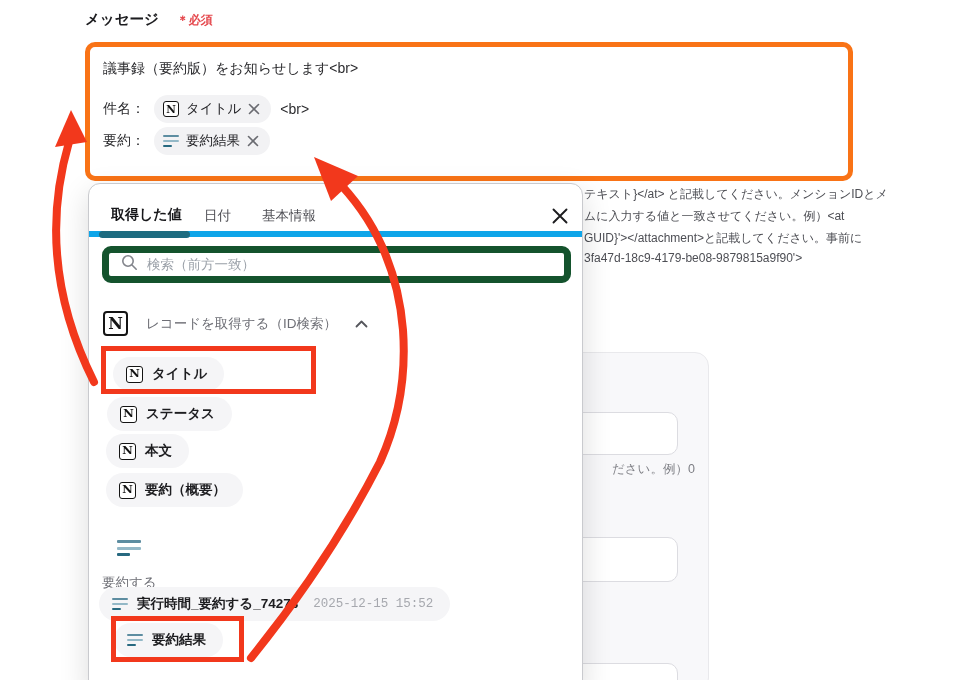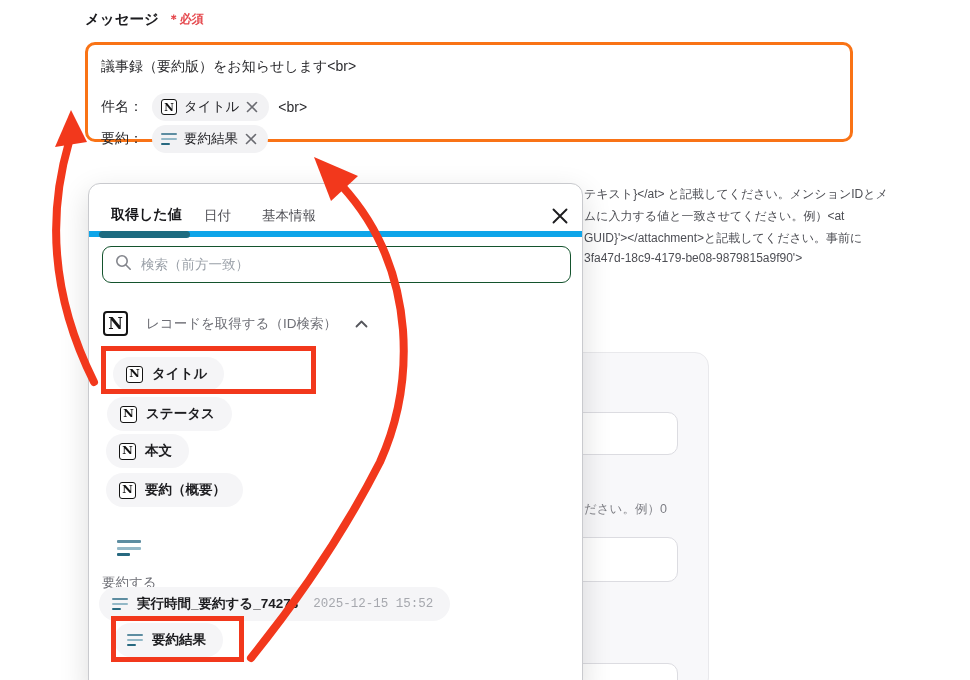--- a/index.html
+++ b/index.html
@@ -5,28 +5,28 @@
   * { margin:0; padding:0; box-sizing:border-box; }
   html,body { width:970px; height:680px; }
   body {
     position:relative; overflow:hidden; background:#ffffff;
     font-family:"Liberation Sans","DejaVu Sans",sans-serif;
     color:#222; -webkit-font-smoothing:antialiased;
   }
   .abs { position:absolute; }
 
   
-  .field-label-row { left:85px; top:10px; display:flex; align-items:center; gap:9px; z-index:2; }
+  .field-label-row { left:85px; top:10px; display:flex; align-items:flex-end; gap:18px; z-index:2; }
   .field-label { font-size:14.5px; font-weight:700; color:#1c1c1f; }
   .required-badge { font-size:12px; font-weight:700; color:#e5484d; }
 
   
   .message-editor {
-    left:85px; top:42px; width:768px; height:100px;
-    background:#fff; border:3px solid #f97316; border-radius:10px; z-index:2;
+    left:85px; top:42px; width:768px; height:139px;
+    background:#fff; border:5px solid #f97316; border-radius:10px; z-index:2;
   }
   .ed-line1 { position:absolute; left:13px; top:13px; font-size:14px; color:#2b2b2e; white-space:nowrap; }
   .ed-row { position:absolute; left:13px; height:28px; display:flex; align-items:center; gap:9px; white-space:nowrap; }
   .ed-row2 { top:48px;text-align:right; } .ed-row3 { top:80px; }
   .ed-prefix, .ed-suffix { font-size:14px; color:#2b2b2e; }
   .chip-sm {
     display:inline-flex; align-items:center; gap:7px; height:28px;
     background:#f2f2f4; border-radius:999px; padding:0 11px 0 9px;
     font-size:13.5px; color:#1f1f23;
   }
@@ -57,38 +57,38 @@
 
   
   .side-panel {
     left:505px; top:352px; width:204px; height:340px;
     background:#f8f8fa; border:1px solid #e9e9ec; border-radius:14px; z-index:1;
   }
   .panel-input {
     position:absolute; left:520px; width:158px;
     background:#fff; border:1px solid #dcdce1; border-radius:10px; z-index:1;
   }
-  .panel-caption { left:584px; top:461px; font-size:12.5px; color:#7d7e84; z-index:1; white-space:nowrap;margin-top:40px; }
+  .panel-caption { left:612px; top:461px; font-size:12.5px; color:#7d7e84; z-index:1; white-space:nowrap; }
 
   
   .popup {
     left:88px; top:183px; width:495px; height:510px;
     background:#fff; border:1px solid #c9cace; border-radius:12px;
     box-shadow:0 10px 30px rgba(0,0,0,.14); z-index:10;
   }
   .tabbar { position:absolute; left:0; top:8px; right:0; height:45px; border-bottom:6px solid #0ea5e9; }
   .tab { position:absolute; top:15px; font-size:13.5px; color:#4e4e54; cursor:default; white-space:nowrap; }
   .tab.active { top:14px; font-size:14px; font-weight:700; color:#17171a; }
   .tab-underline { position:absolute; left:10px; top:39px; width:91px; height:7px; border-radius:4px; }
   .popup-close { position:absolute; left:460px; top:13px; width:22px; height:22px;
     display:flex; align-items:center; justify-content:center; cursor:pointer; }
 
   .searchbox {
     position:absolute; left:13px; top:62px; width:469px; height:37px;
-    border:1px solid #14532d; border-radius:9px; background:#fff;
+    border:7px solid #14532d; border-radius:9px; background:#fff;
     display:flex; align-items:center; gap:9px; padding:0 12px;
   }
   .searchbox input {
     border:none; outline:none; flex:1; font-size:13.5px; background:transparent;
     font-family:inherit; color:#333;
   }
   .searchbox input::placeholder { color:#9aa0a8; }
 
   .section-head { position:absolute; display:flex; align-items:center; white-space:nowrap; }
   .section-title { font-size:13.5px; color:#6e6f76; }

